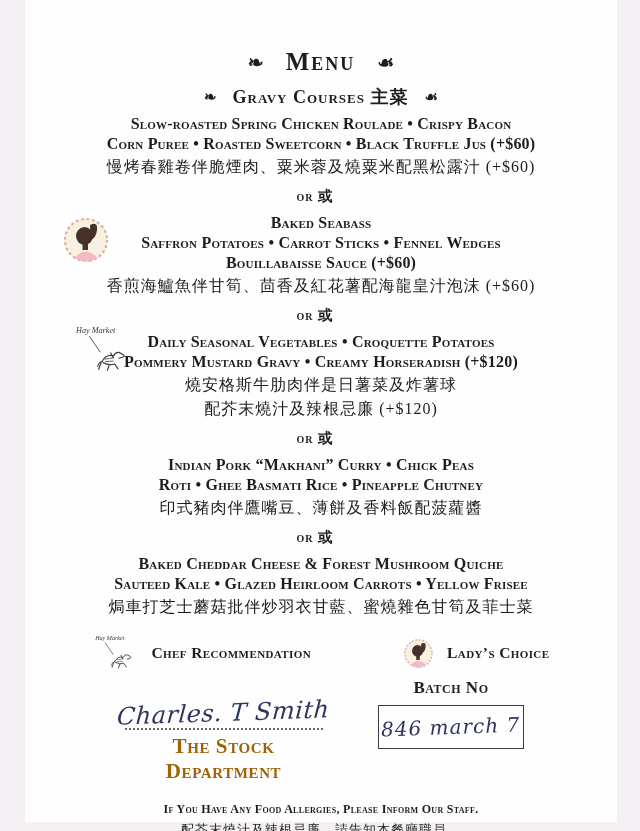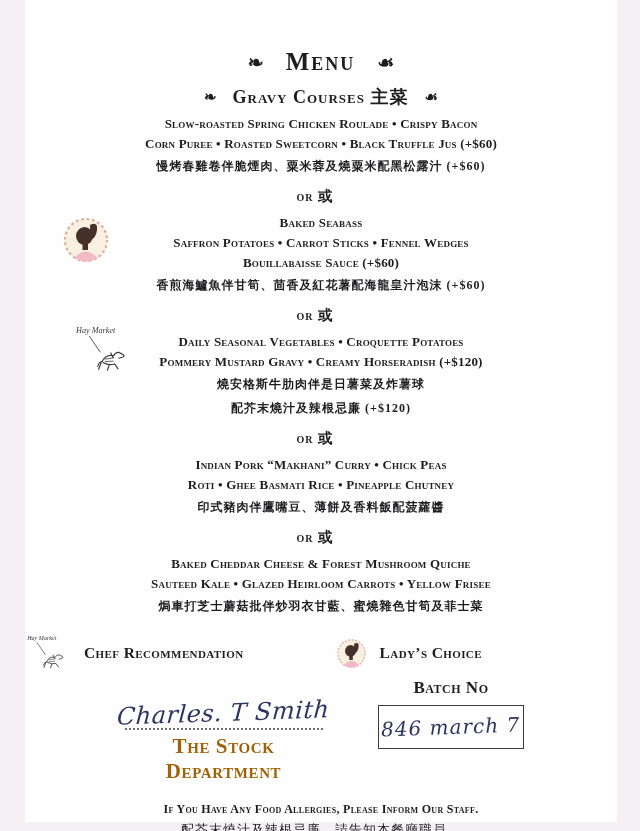--- a/index.html
+++ b/index.html
@@ -25,35 +25,35 @@
   }
   .fleuron{font-size:19px;letter-spacing:0;line-height:1;}
   .section-title{
     margin-top:9px;
     font-size:18px;font-weight:bold;letter-spacing:1px;
     display:flex;align-items:center;justify-content:center;gap:16px;
   }
   .section-title .fleuron{font-size:15px;}
   .course{position:relative;margin-top:5px;}
   .line-en{
-    font-size:13px;font-weight:bold;line-height:20px;letter-spacing:0.2px;
+    font-size:16px;font-weight:bold;line-height:20px;letter-spacing:0.2px;
   }
   .line-zh{
-    font-size:12px;font-weight:700;line-height:23px;margin-top:1px;letter-spacing:1px;
+    font-size:16px;font-weight:400;line-height:23px;margin-top:1px;letter-spacing:1px;
   }
   .or-sep{
     font-size:14.5px;font-weight:bold;letter-spacing:1px;
     margin:9px 12px 8px 0;line-height:18px;
   }
   .badge{position:absolute;}
   .badge-cameo-main{left:37px;top:3px;}
   .badge-hay-main{left:48px;top:-10px;}
   .legend-row{
     margin-top:14px;height:42px;
-    display:flex;align-items:center;justify-content:flex-start;gap:92px;
+    display:flex;align-items:center;justify-content:center;gap:92px;
   }
   .legend-item{display:flex;align-items:center;gap:13px;}
   .legend-label{font-size:15.5px;font-weight:bold;letter-spacing:0.4px;}
   .bottom-row{
     margin-top:4px;
     display:flex;justify-content:center;align-items:flex-start;gap:45px;
   }
   .signature-col{width:215px;padding-top:21px;}
   .signature-name{
     font-family:"DejaVu Serif","Liberation Serif",serif;

